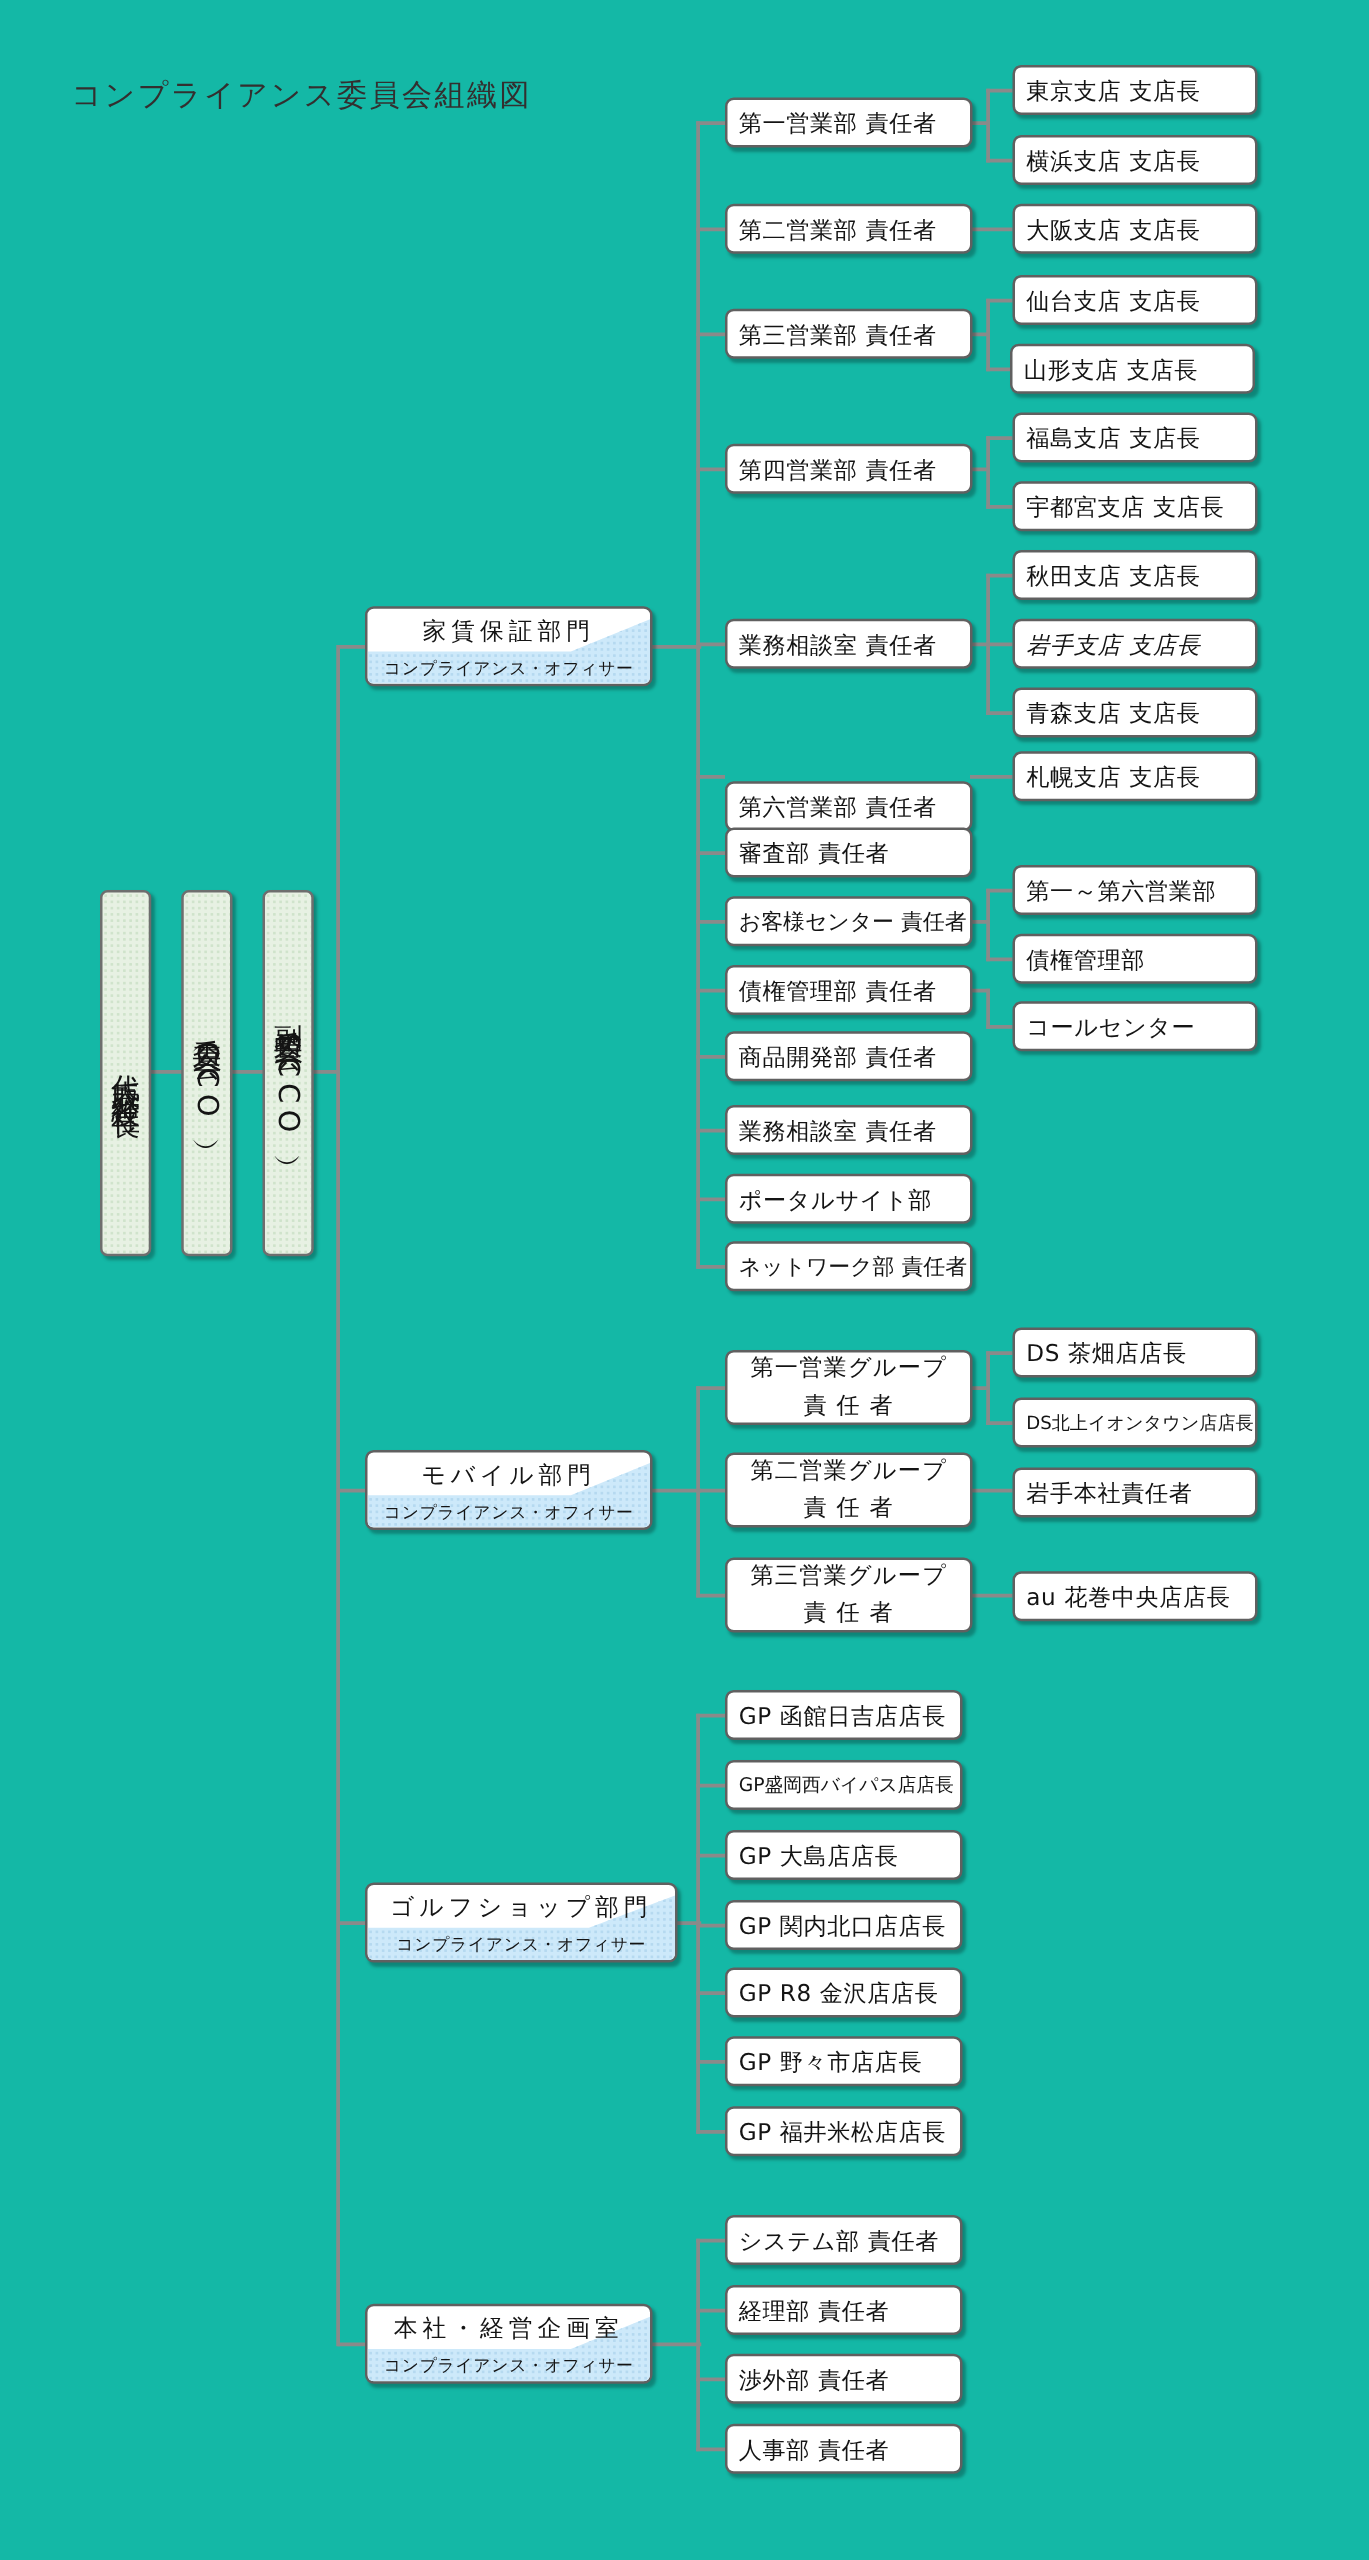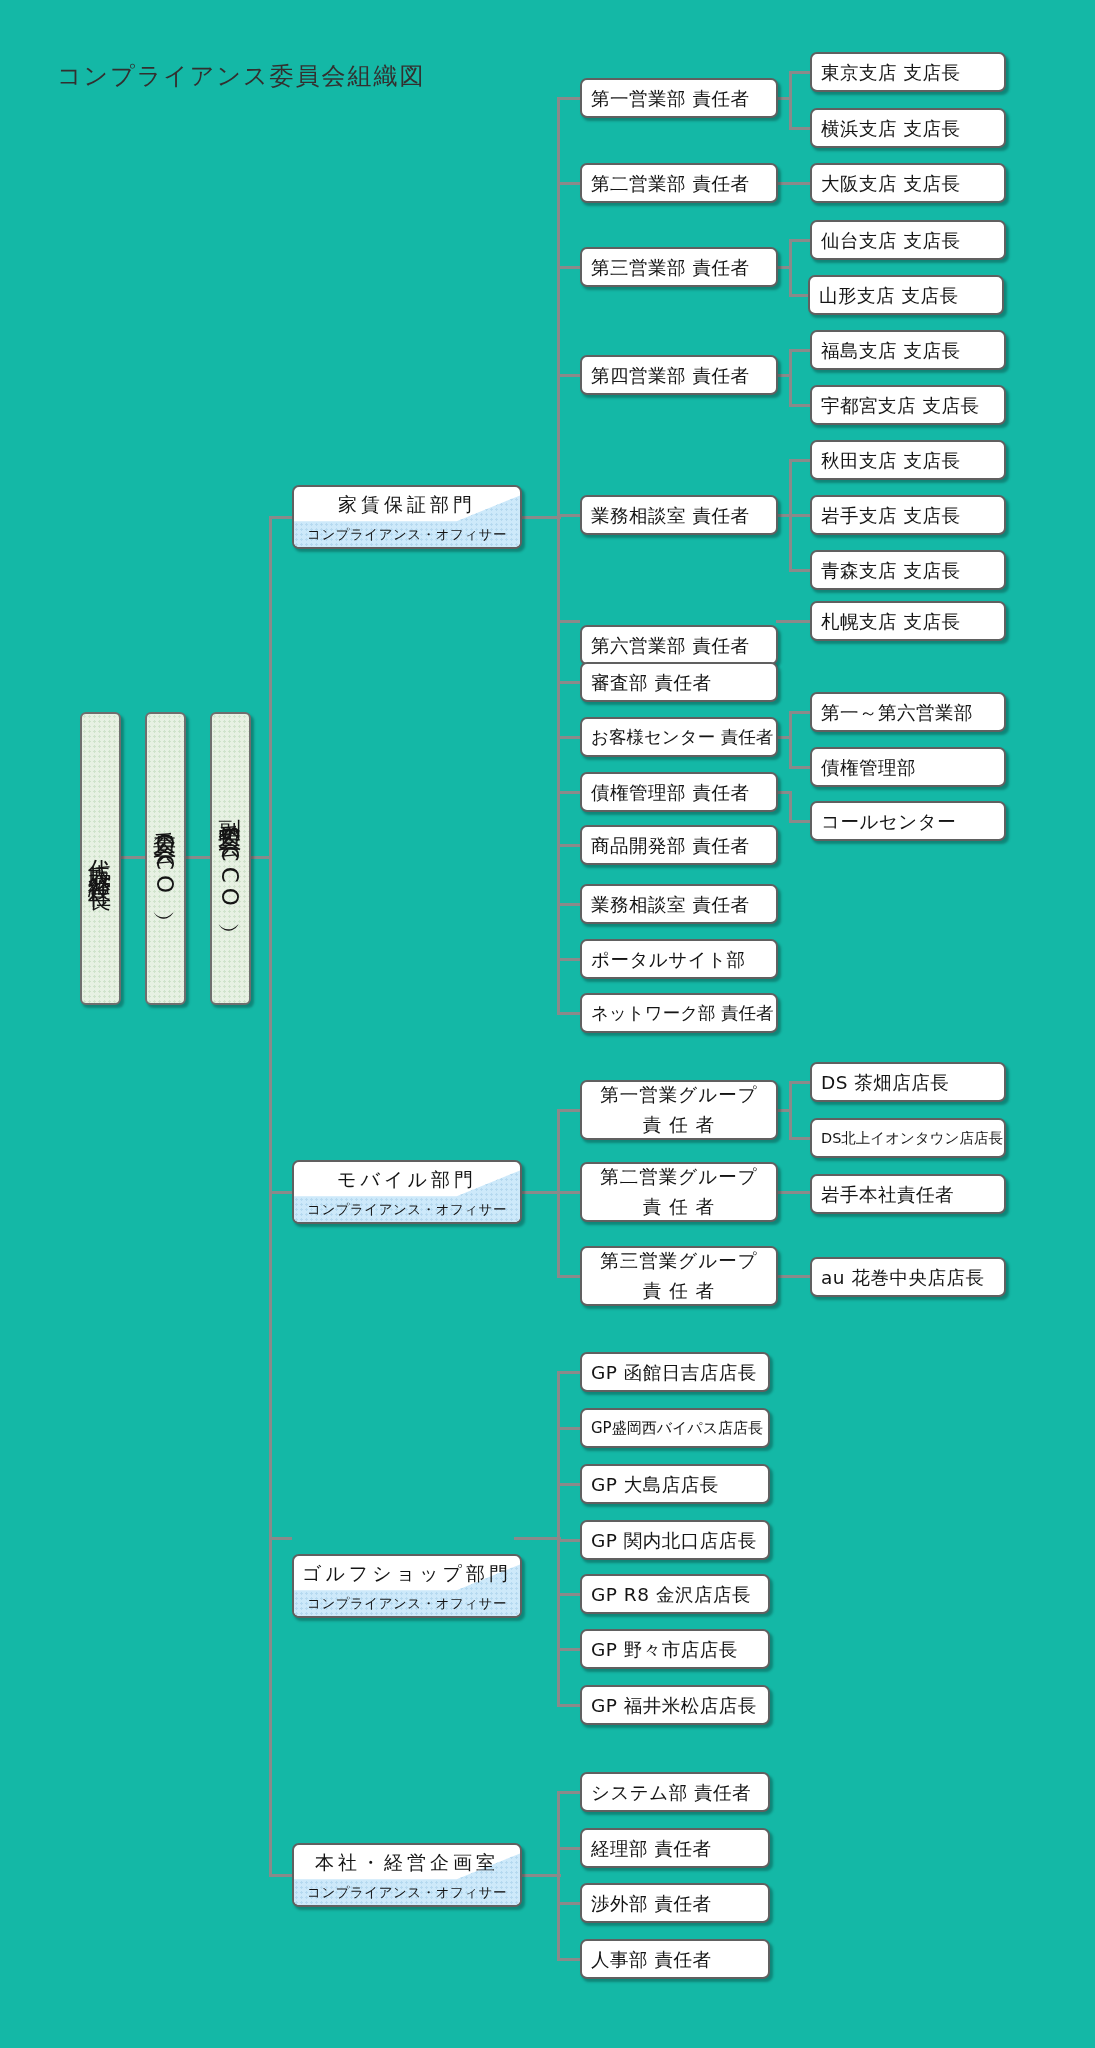--- a/index.html
+++ b/index.html
@@ -125,21 +125,21 @@
       <div class="box unit" style="left: 580px; top: 163px; width: 198px; height: 40px;">第二営業部 責任者</div>
       <div class="box leaf" style="left: 810px; top: 163px; width: 196px; height: 40px;">大阪支店 支店長</div>
       <div class="box unit" style="left: 580px; top: 247px; width: 198px; height: 40px;">第三営業部 責任者</div>
       <div class="box leaf" style="left: 810px; top: 220px; width: 196px; height: 40px;">仙台支店 支店長</div>
       <div class="box leaf" style="left: 792px; top: 275px; width: 196px; height: 40px; margin-left: 16px;">山形支店 支店長</div>
       <div class="box unit" style="left: 580px; top: 355px; width: 198px; height: 40px;">第四営業部 責任者</div>
       <div class="box leaf" style="left: 810px; top: 330px; width: 196px; height: 40px;">福島支店 支店長</div>
       <div class="box leaf" style="left: 810px; top: 385px; width: 196px; height: 40px;">宇都宮支店 支店長</div>
       <div class="box unit" style="left: 580px; top: 495px; width: 198px; height: 40px;">業務相談室 責任者</div>
       <div class="box leaf" style="left: 810px; top: 440px; width: 196px; height: 40px;">秋田支店 支店長</div>
-      <div class="box leaf" style="left: 810px; top: 495px; width: 196px; height: 40px;">岩手支店 支店長</div>
+      <div class="box leaf" style="left: 810px; top: 495px; width: 196px; height: 40px; font-style: italic;">岩手支店 支店長</div>
       <div class="box leaf" style="left: 810px; top: 550px; width: 196px; height: 40px;">青森支店 支店長</div>
       <div class="box unit" style="left: 580px; top: 601px; width: 198px; height: 40px; margin-top: 24px;">第六営業部 責任者</div>
       <div class="box leaf" style="left: 810px; top: 601px; width: 196px; height: 40px;">札幌支店 支店長</div>
       <div class="box unit" style="left: 580px; top: 662px; width: 198px; height: 40px;">審査部 責任者</div>
       <div class="box unit" style="left: 580px; top: 717px; width: 198px; height: 40px; font-size: 17.5px; letter-spacing: 0px;">お客様センター 責任者</div>
       <div class="box leaf" style="left: 810px; top: 692px; width: 196px; height: 40px;">第一～第六営業部</div>
       <div class="box leaf" style="left: 810px; top: 747px; width: 196px; height: 40px;">債権管理部</div>
       <div class="box unit" style="left: 580px; top: 772px; width: 198px; height: 40px;">債権管理部 責任者</div>
       <div class="box leaf" style="left: 810px; top: 801px; width: 196px; height: 40px;">コールセンター</div>
       <div class="box unit" style="left: 580px; top: 825px; width: 198px; height: 40px;">商品開発部 責任者</div>
@@ -154,21 +154,21 @@
       <div class="box unit2" style="left: 580px; top: 1080px; width: 198px; height: 60px;">第一営業グループ
 責 任 者</div>
       <div class="box leaf" style="left: 810px; top: 1062px; width: 196px; height: 40px;">DS 茶畑店店長</div>
       <div class="box leaf" style="left: 810px; top: 1118px; width: 196px; height: 40px; font-size: 14.5px; letter-spacing: 0px;">DS北上イオンタウン店店長</div>
       <div class="box unit2" style="left: 580px; top: 1162px; width: 198px; height: 60px;">第二営業グループ
 責 任 者</div>
       <div class="box leaf" style="left: 810px; top: 1174px; width: 196px; height: 40px;">岩手本社責任者</div>
       <div class="box unit2" style="left: 580px; top: 1246px; width: 198px; height: 60px;">第三営業グループ
 責 任 者</div>
       <div class="box leaf" style="left: 810px; top: 1257px; width: 196px; height: 40px;">au 花巻中央店店長</div>
-      <div class="box dept" style="left: 292px; top: 1506px; width: 230px; height: 64px; margin-top: 48px;">
+      <div class="box dept" style="left: 292px; top: 1506px; width: 250px; height: 64px;">
         <div class="dept-blue"></div>
         <div class="dept-title">ゴルフショップ部門</div>
         <div class="dept-sub">コンプライアンス・オフィサー</div>
       </div>
       <div class="box unit" style="left: 580px; top: 1352px; width: 190px; height: 40px;">GP 函館日吉店店長</div>
       <div class="box unit" style="left: 580px; top: 1408px; width: 190px; height: 40px; font-size: 15px; letter-spacing: 0px;">GP盛岡西バイパス店店長</div>
       <div class="box unit" style="left: 580px; top: 1464px; width: 190px; height: 40px;">GP 大島店店長</div>
       <div class="box unit" style="left: 580px; top: 1520px; width: 190px; height: 40px;">GP 関内北口店店長</div>
       <div class="box unit" style="left: 580px; top: 1574px; width: 190px; height: 40px;">GP R8 金沢店店長</div>
       <div class="box unit" style="left: 580px; top: 1629px; width: 190px; height: 40px;">GP 野々市店店長</div>

